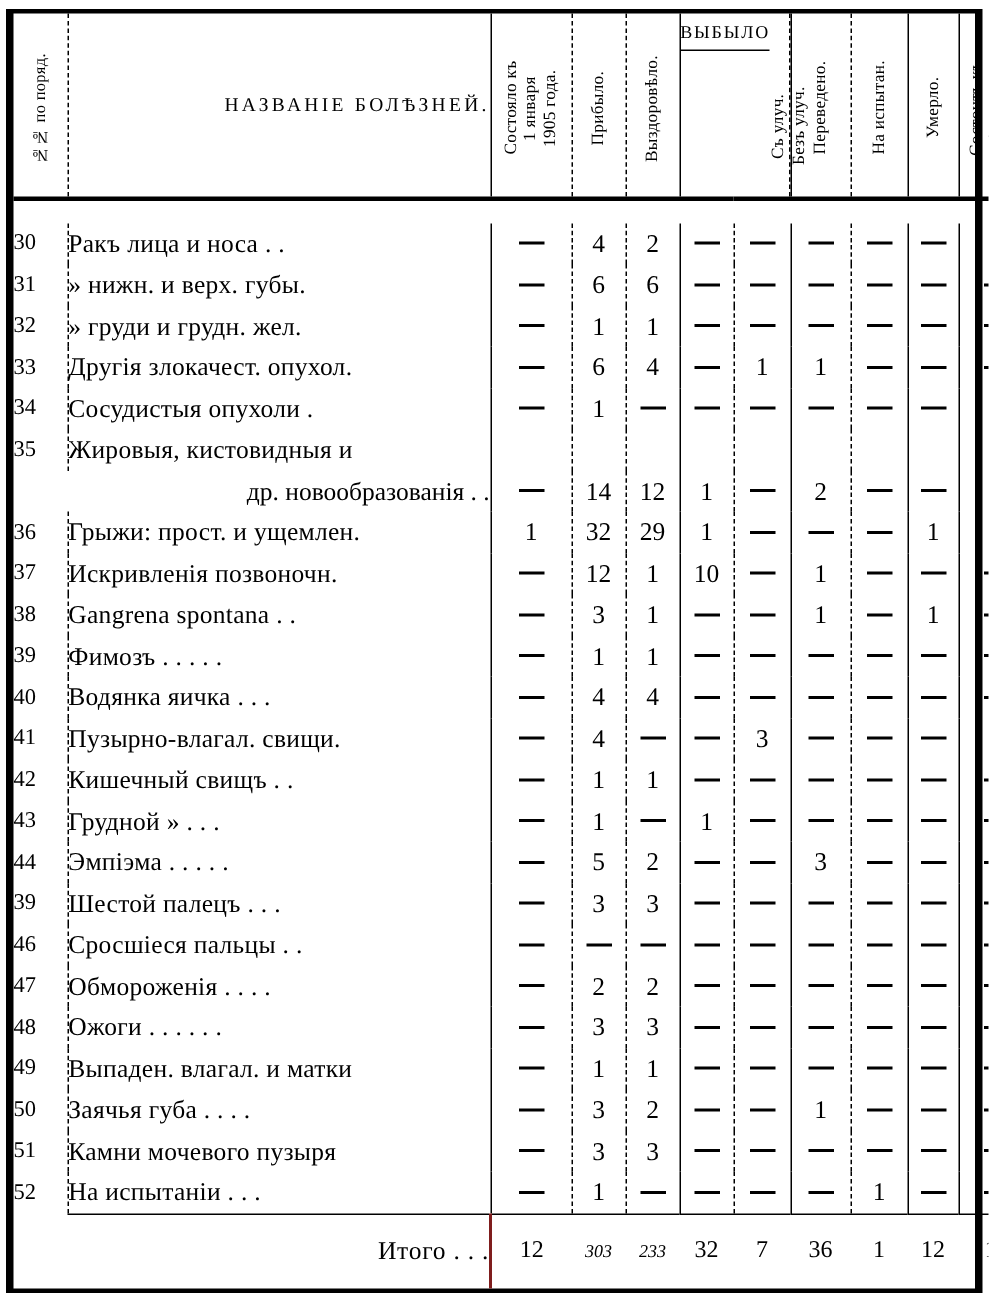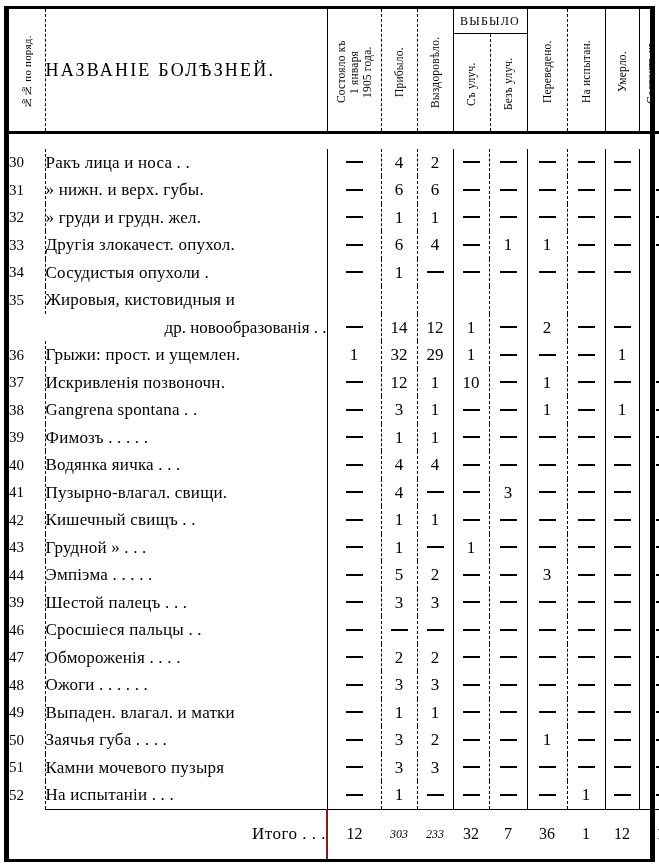--- a/index.html
+++ b/index.html
@@ -81,33 +81,33 @@
     height: 122px;
   }
   .th-inner {
     display: flex;
     align-items: flex-end;
     justify-content: center;
     height: 116px;
   }
 
   .title-cell {
-    text-align: left;
-    font-size: 18px;
+    text-align: right;
+    font-size: 13px;
     letter-spacing: 2.2px;
     font-weight: normal;
     font-family: Liberation Serif, serif;
   }
 
   
   .grp {
     height: 122px;
     padding: 0;
   }
-  .grp-wrap { height: 122px; display: flex; flex-direction: column; }
+  .grp-wrap { height: 122px; display: flex; flex-direction: row; }
   .grp-title {
     height: 24px;
     line-height: 24px;
     text-align: center;
     font-size: 12px;
     letter-spacing: 1.2px;
     border-bottom: 1.5px solid #000;
   }
   .grp-body { flex: 1; display: flex; }
   .grp-body > div {

